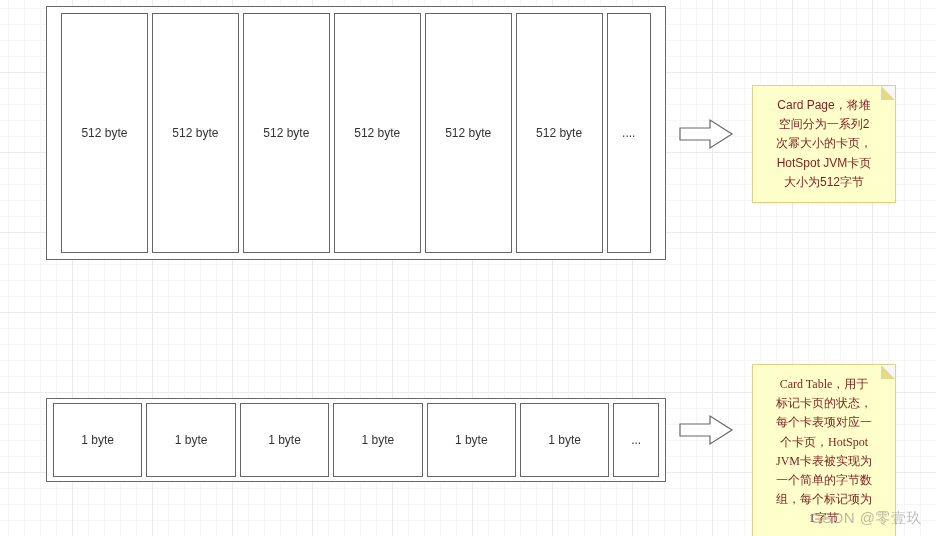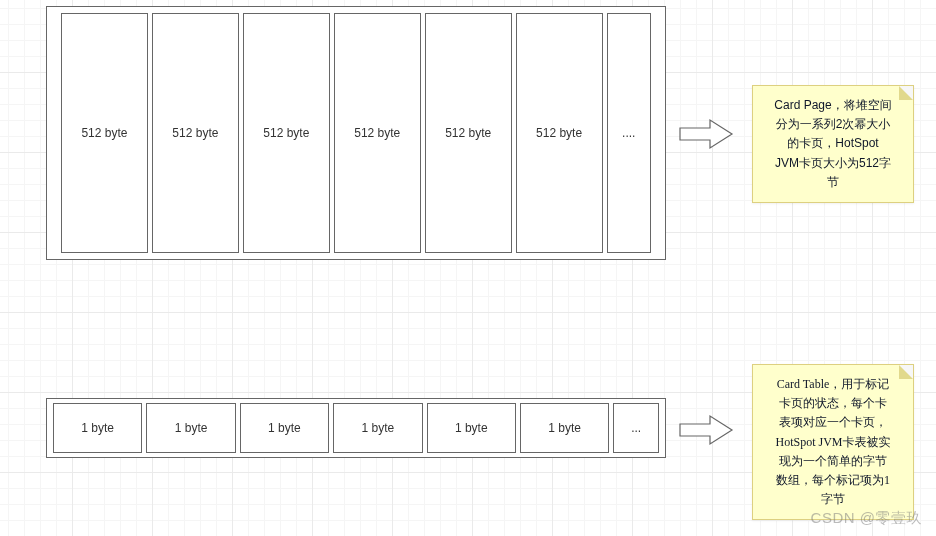--- a/index.html
+++ b/index.html
@@ -33,23 +33,22 @@
     left: 46px;
     top: 6px;
     width: 620px;
     height: 254px;
     padding: 6px 12px;
   }
   .frame-bottom {
     left: 46px;
     top: 398px;
     width: 620px;
-    height: 60px;
+    height: 84px;
     padding: 4px 4px;
-    justify-content: flex-end;
   }
 
   .cell {
     flex: 1 1 0;
     height: 100%;
     border: 1px solid #666;
     margin: 0 2px;
     display: flex;
     align-items: center;
     justify-content: center;
@@ -64,28 +63,28 @@
 
   .arrow {
     position: absolute;
     width: 56px;
     height: 32px;
   }
   .arrow svg { width: 100%; height: 100%; display: block; }
 
   .note {
     position: absolute;
-    width: 162px;
+    width: 144px;
     background: #ffffcc;
     border: 1px solid #ddd080;
     padding: 10px 21px;
     font-size: 12px;
     line-height: 1.6;
     text-align: center;
-    color: #0f172a;
+    color: #7f1d1d;
     box-shadow: 0 1px 2px rgba(0,0,0,0.06);
   }
   .note::before {
     content: "";
     position: absolute;
     top: 0; right: 0;
     width: 0; height: 0;
     border-top: 14px solid #fff;
     border-left: 14px solid #e8e090;
     filter: brightness(0.97);

